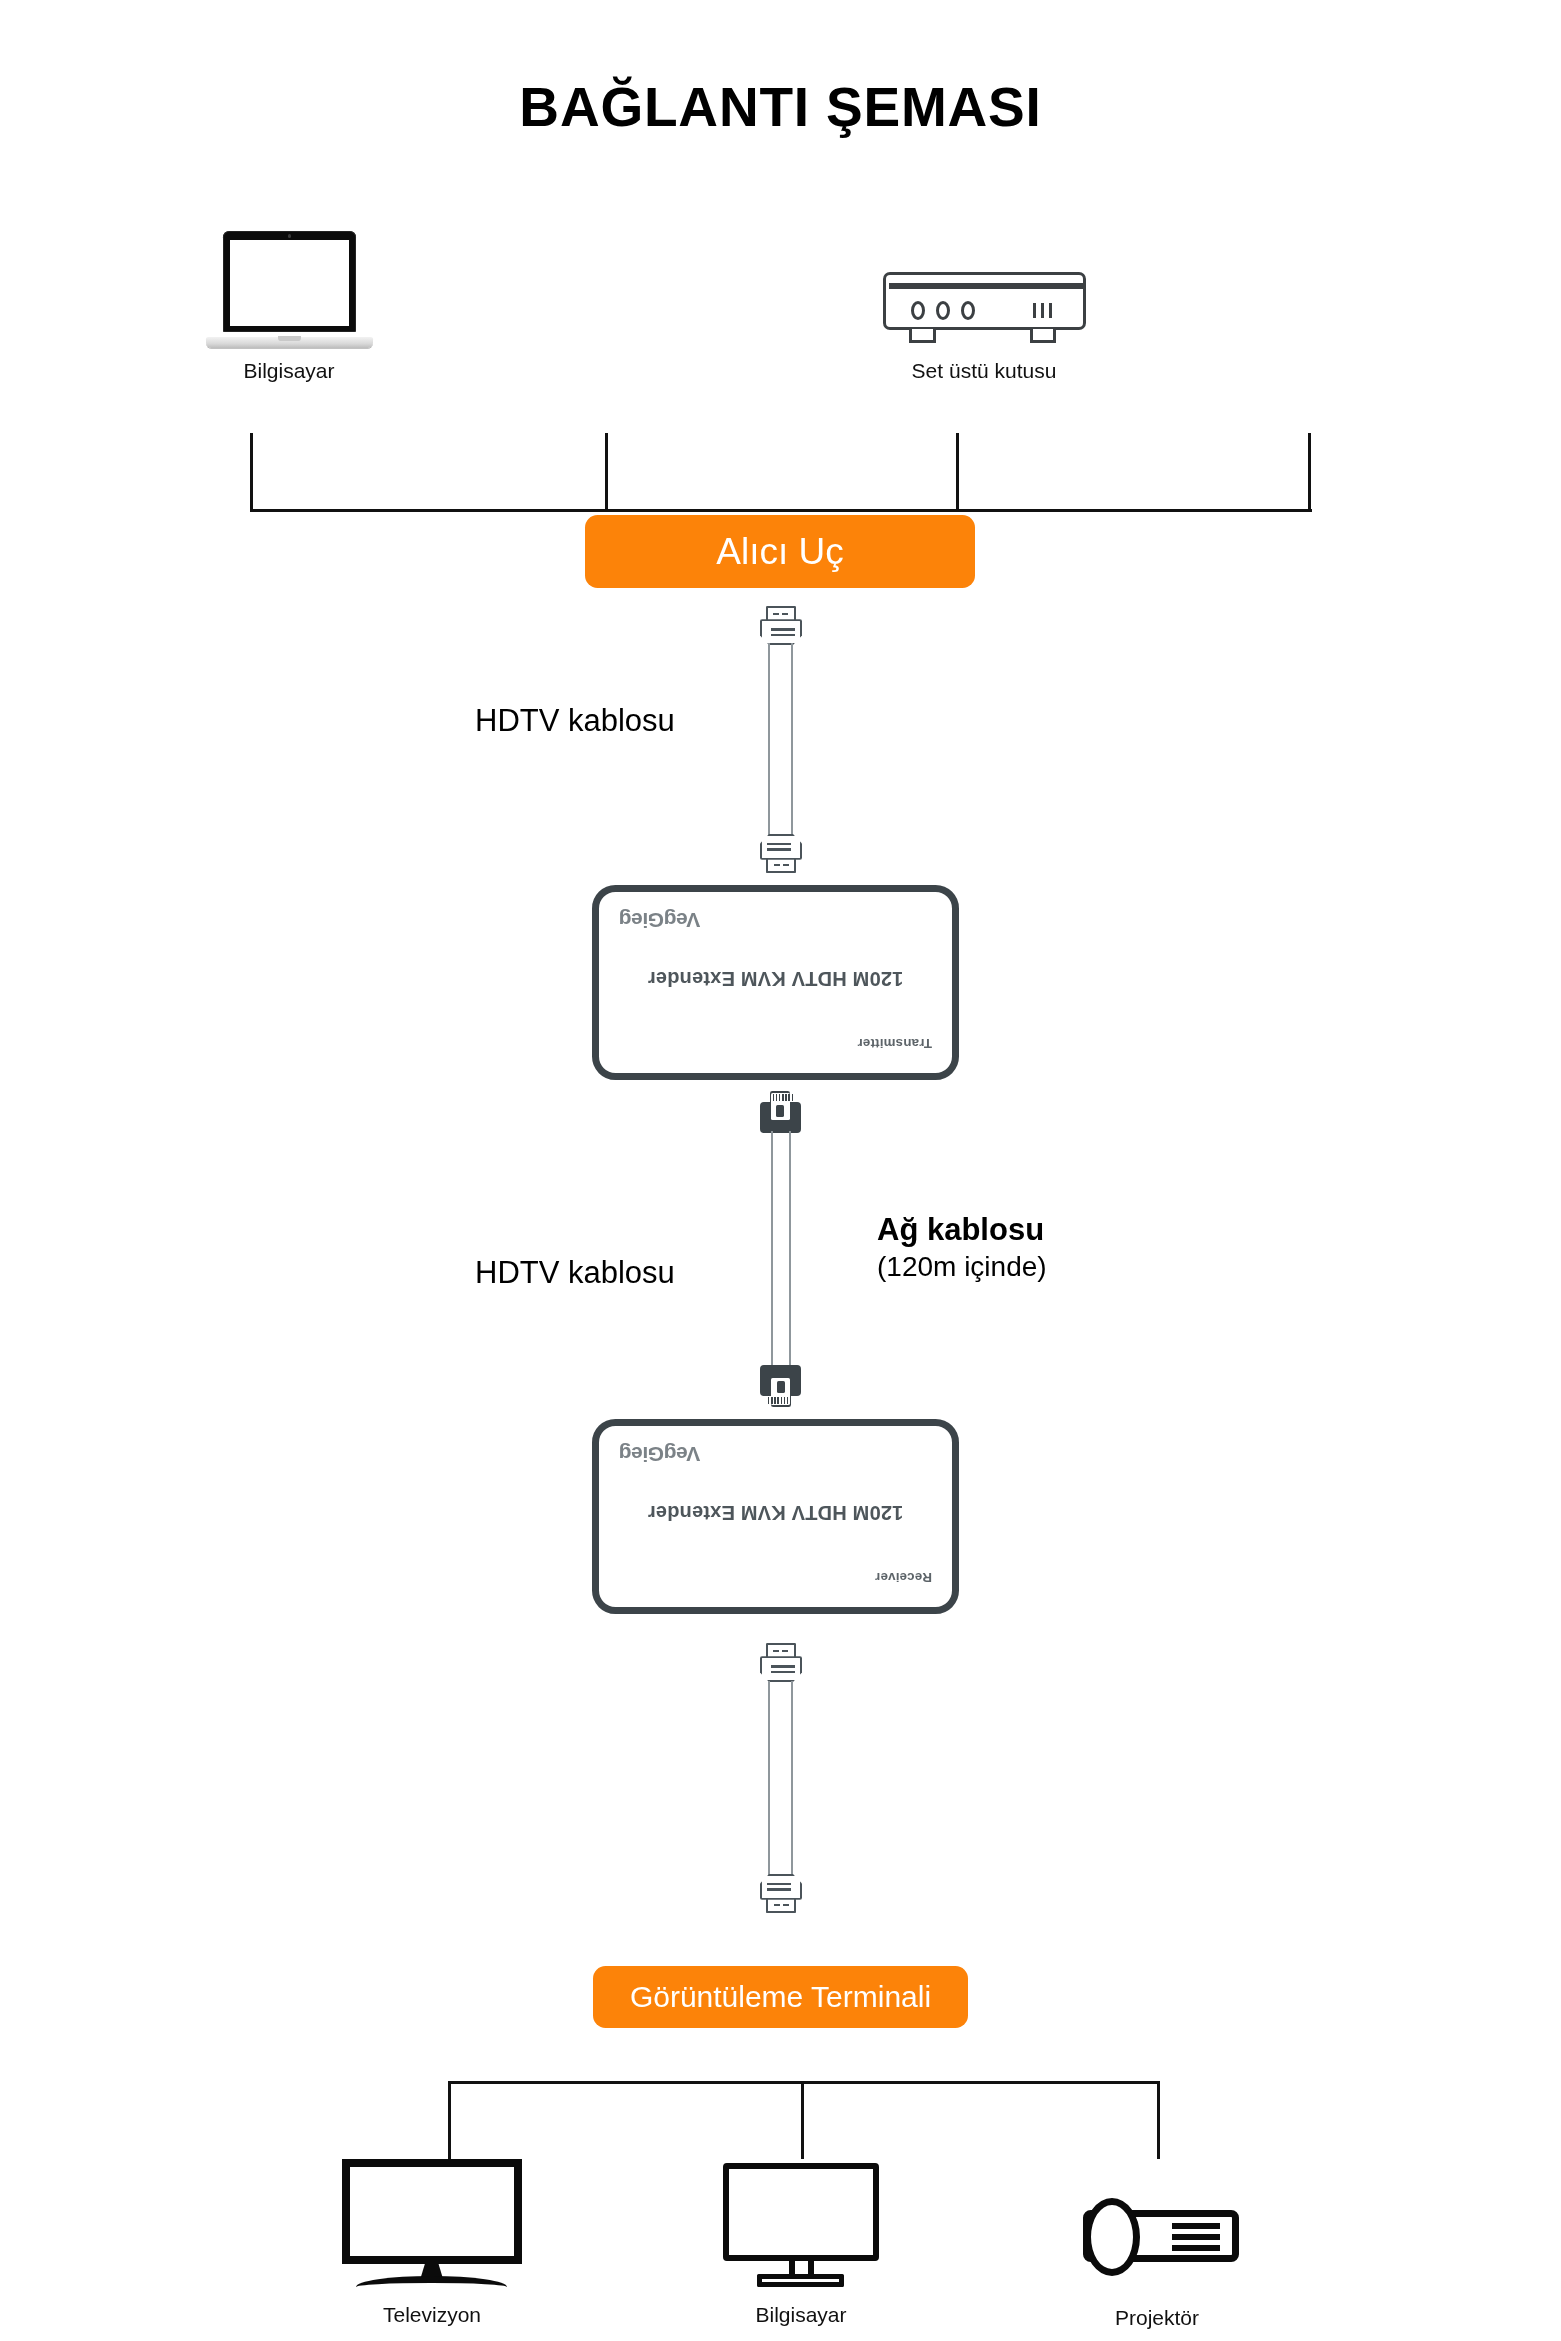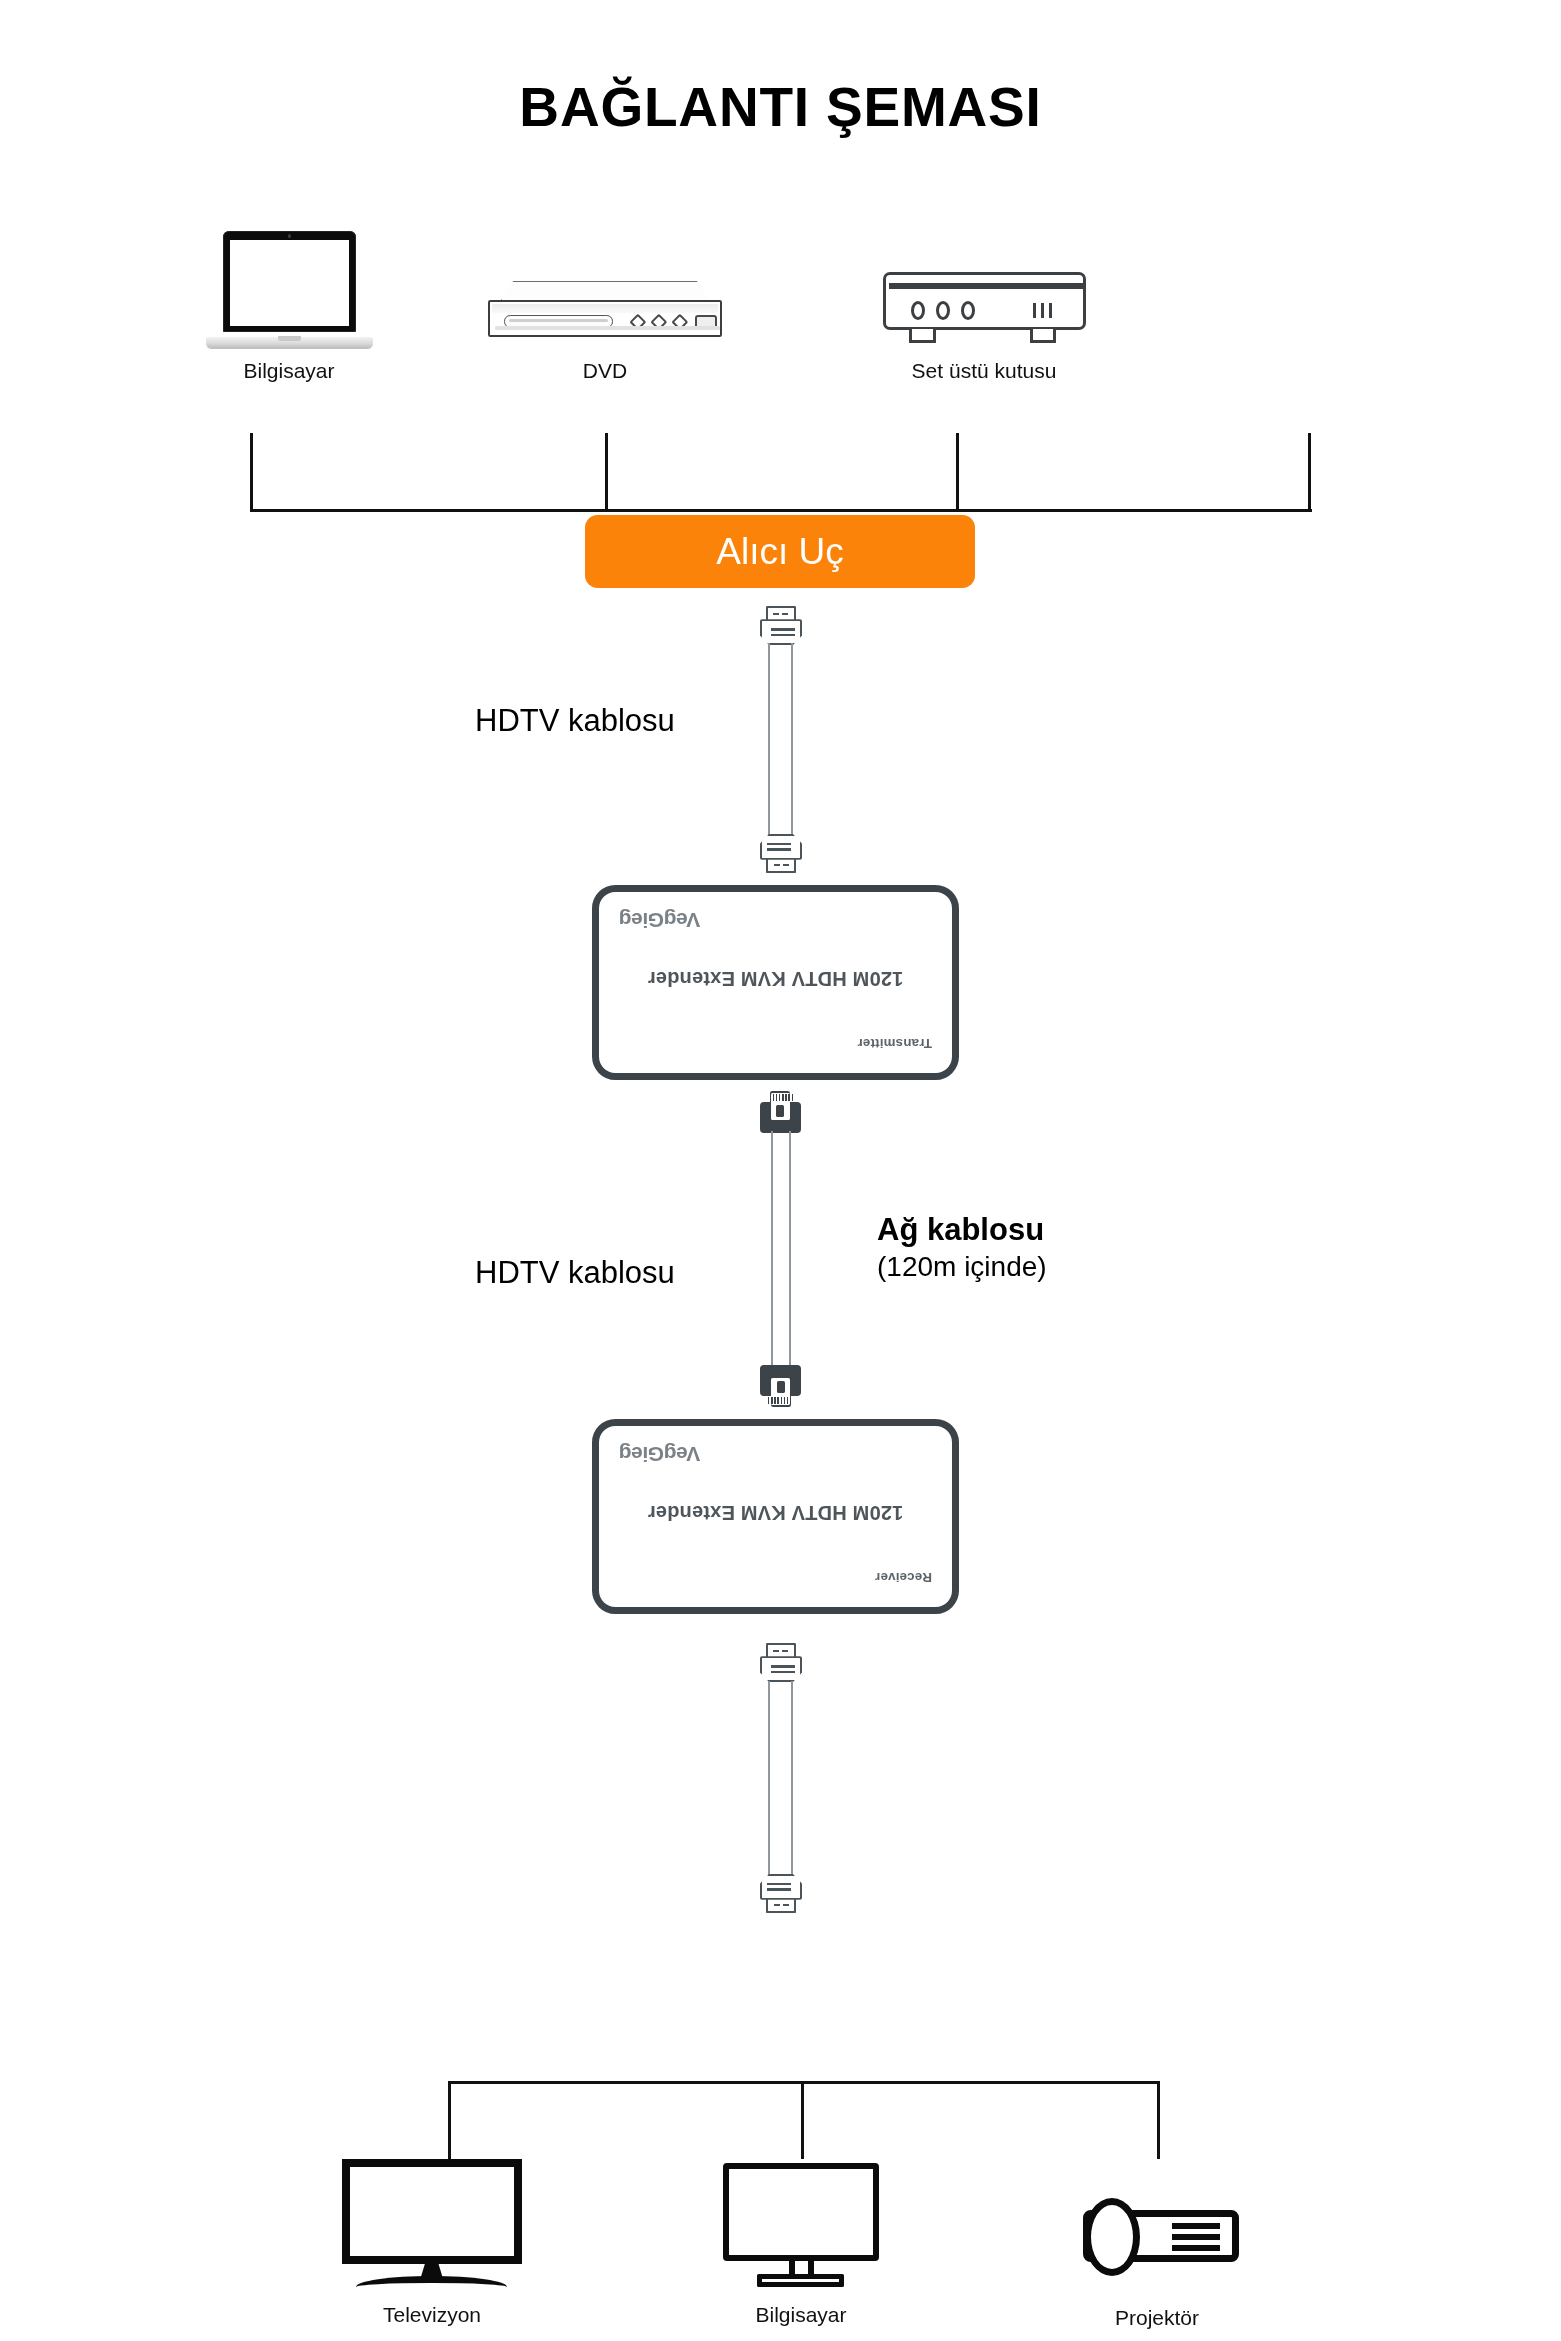--- a/index.html
+++ b/index.html
@@ -394,37 +394,20 @@
         <div class="lid"></div>
         <div class="scr"></div>
         <div class="cam"></div>
         <div class="base"></div>
         <div class="notch"></div>
       </div>
     </div>
     <div class="cap">Bilgisayar</div>
   </div>
 
-  <div class="dev" style="left:488px; top:219px; width:234px;">
-    <div class="icon-wrap" style="height:129px;">
-      <div class="dvd">
-        <div class="top"></div>
-        <div class="body">
-          <div class="shade"></div>
-          <div class="slot"></div>
-          <div class="btn b1"></div>
-          <div class="btn b2"></div>
-          <div class="btn b3"></div>
-          <div class="disp"></div>
-          <div class="foot"></div>
-        </div>
-      </div>
-    </div>
-    <div class="cap">DVD</div>
-  </div>
 
   <div class="dev" style="left:859px; top:219px; width:250px;">
     <div class="icon-wrap" style="height:129px;">
       <div class="stb">
         <div class="shell">
           <div class="bar"></div>
           <div class="led l1"></div>
           <div class="led l2"></div>
           <div class="led l3"></div>
           <div class="bars">
@@ -547,20 +530,21 @@
         <i></i>
         <i></i>
       </div>
     <div class="body">
         <i></i>
         <i></i>
       </div>
   </div>
   <div class="clabel" id="lbl-hdtv-2">HDTV kablosu</div>
 
+  <div class="pill" id="pill-display">Görüntüleme Terminali</div>
 
   <div class="bracket">
     <div class="hline" style="left:448px; top:2081px; width:712px;"></div>
     <div class="vline" style="left:448px; top:2081px; height:78px;"></div>
     <div class="vline" style="left:801px; top:2081px; height:78px;"></div>
     <div class="vline" style="left:1157px; top:2081px; height:78px;"></div>
   </div>
 
   <div class="dev" style="left:342px; top:2155px; width:180px;">
     <div class="icon-wrap" style="height:137px;">

